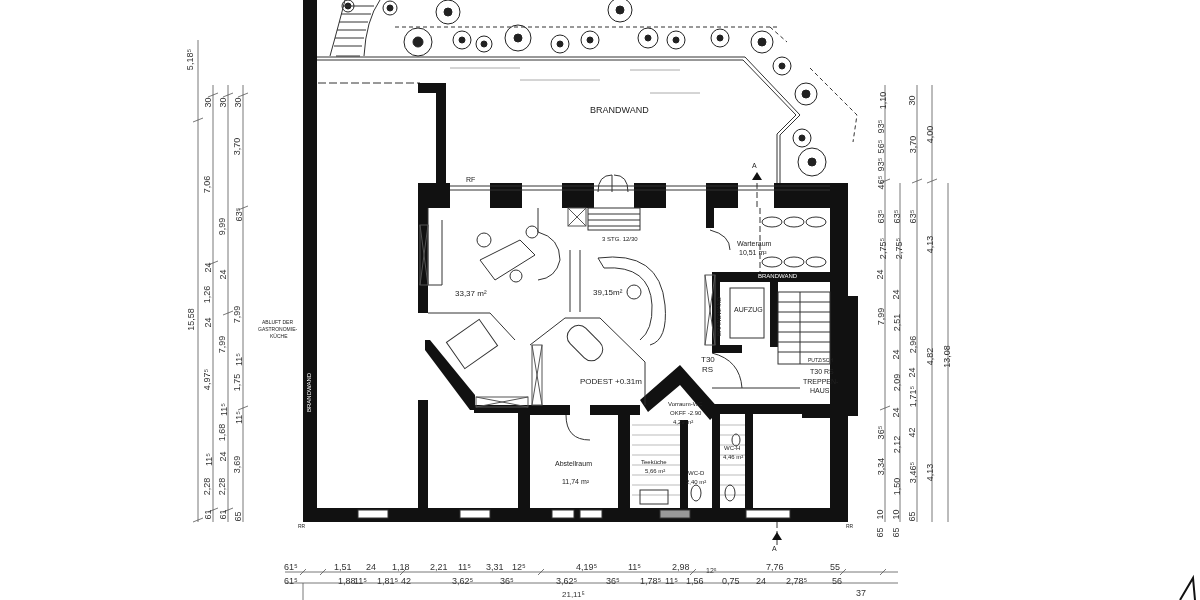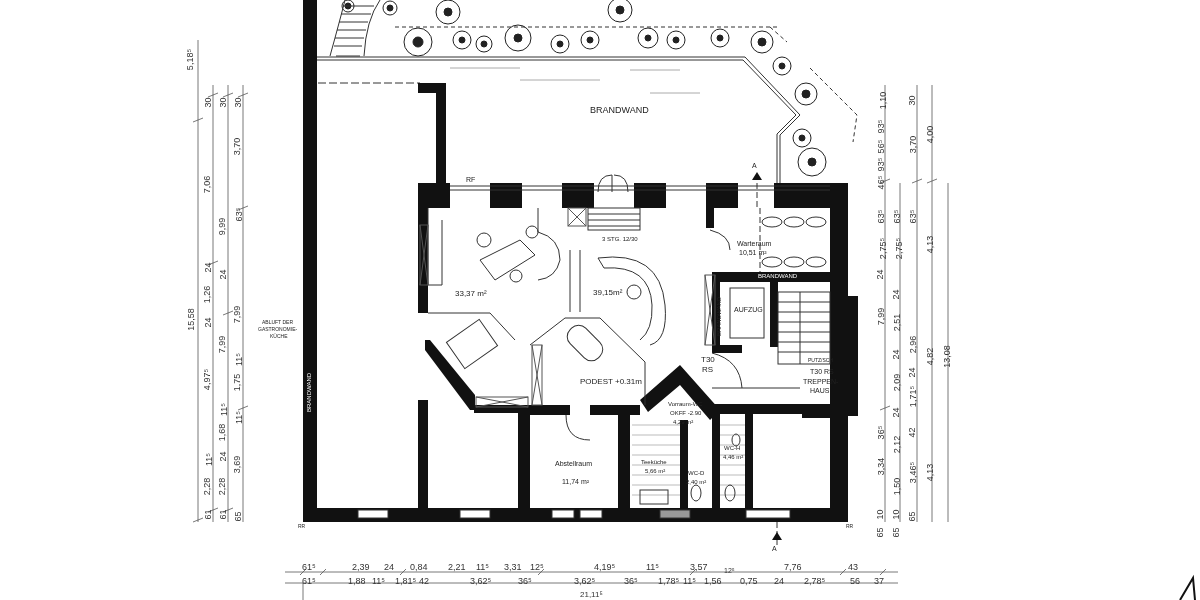--- a/index.html
+++ b/index.html
@@ -3,21 +3,21 @@
 <meta charset="utf-8">
 <style>
   html,body{margin:0;padding:0;background:#ffffff;}
   body{width:1200px;height:600px;overflow:hidden;position:relative;font-family:"Liberation Sans",sans-serif;color:#1a1a1a;}
   #plan{position:absolute;left:0;top:0;width:1200px;height:600px;}
   .lbl{position:absolute;font-family:"Liberation Sans",sans-serif;color:#222;white-space:nowrap;line-height:1;}
   .room{font-size:9px;text-align:center;}
   .small{font-size:6px;}
   .tiny{font-size:5px;}
   .vert{transform-origin:left top;transform:rotate(-90deg);}
-  .dim{font-size:9px;color:#333;margin-left:18px;}
+  .dim{font-size:9px;color:#333;}
   .vdim{position:absolute;font-size:9px;color:#333;transform:rotate(-90deg);transform-origin:center center;white-space:nowrap;line-height:1;}
 </style>
 </head>
 <body>
 
 <svg id="plan" viewBox="0 0 1200 600" xmlns="http://www.w3.org/2000/svg">
 
   <g fill="none" stroke="#222" stroke-width="1">
     <g>
         <circle cx="348" cy="6" r="6"></circle>
@@ -454,44 +454,44 @@
 <div class="vdim" style="left:903px;top:468px;">3,46⁵</div>
 <div class="vdim" style="left:907px;top:512px;">65</div>
 
 <div class="vdim" style="left:922px;top:130px;">4,00</div>
 <div class="vdim" style="left:922px;top:240px;">4,13</div>
 <div class="vdim" style="left:922px;top:352px;">4,82</div>
 <div class="vdim" style="left:922px;top:468px;">4,13</div>
 <div class="vdim" style="left:936px;top:352px;">13,08</div>
 
 <div class="lbl dim" style="left:284px;top:563px;">61⁵</div>
-<div class="lbl dim" style="left:334px;top:563px;">2,39</div>
+<div class="lbl dim" style="left:334px;top:563px;">1,51</div>
 <div class="lbl dim" style="left:366px;top:563px;">24</div>
-<div class="lbl dim" style="left:392px;top:563px;">0,84</div>
+<div class="lbl dim" style="left:392px;top:563px;">1,18</div>
 <div class="lbl dim" style="left:430px;top:563px;">2,21</div>
 <div class="lbl dim" style="left:458px;top:563px;">11⁵</div>
 <div class="lbl dim" style="left:486px;top:563px;">3,31</div>
 <div class="lbl dim" style="left:512px;top:563px;">12⁵</div>
 <div class="lbl dim" style="left:576px;top:563px;">4,19⁵</div>
 <div class="lbl dim" style="left:628px;top:563px;">11⁵</div>
-<div class="lbl dim" style="left:672px;top:563px;">3,57</div>
+<div class="lbl dim" style="left:672px;top:563px;">2,98</div>
 <div class="lbl dim" style="left:706px;top:567px;font-size:7px;">12⁵</div>
 <div class="lbl dim" style="left:766px;top:563px;">7,76</div>
-<div class="lbl dim" style="left:830px;top:563px;">43</div>
+<div class="lbl dim" style="left:830px;top:563px;">55</div>
 
 <div class="lbl dim" style="left:284px;top:577px;">61⁵</div>
-<div class="lbl dim" style="left:330px;top:577px;">1,88</div>
+<div class="lbl dim" style="left:338px;top:577px;">1,88</div>
 <div class="lbl dim" style="left:354px;top:577px;">11⁵</div>
 <div class="lbl dim" style="left:377px;top:577px;">1,81⁵</div>
 <div class="lbl dim" style="left:401px;top:577px;">42</div>
 <div class="lbl dim" style="left:452px;top:577px;">3,62⁵</div>
 <div class="lbl dim" style="left:500px;top:577px;">36⁵</div>
 <div class="lbl dim" style="left:556px;top:577px;">3,62⁵</div>
 <div class="lbl dim" style="left:606px;top:577px;">36⁵</div>
 <div class="lbl dim" style="left:640px;top:577px;">1,78⁵</div>
 <div class="lbl dim" style="left:665px;top:577px;">11⁵</div>
 <div class="lbl dim" style="left:686px;top:577px;">1,56</div>
 <div class="lbl dim" style="left:722px;top:577px;">0,75</div>
 <div class="lbl dim" style="left:756px;top:577px;">24</div>
 <div class="lbl dim" style="left:786px;top:577px;">2,78⁵</div>
 <div class="lbl dim" style="left:832px;top:577px;">56</div>
-<div class="lbl dim" style="left:856px;top:577px;">37</div>
+<div class="lbl dim" style="left:856px;top:589px;">37</div>
 <div class="lbl dim" style="left:562px;top:591px;font-size:8px;">21,11⁵</div>
 
 </body></html>

